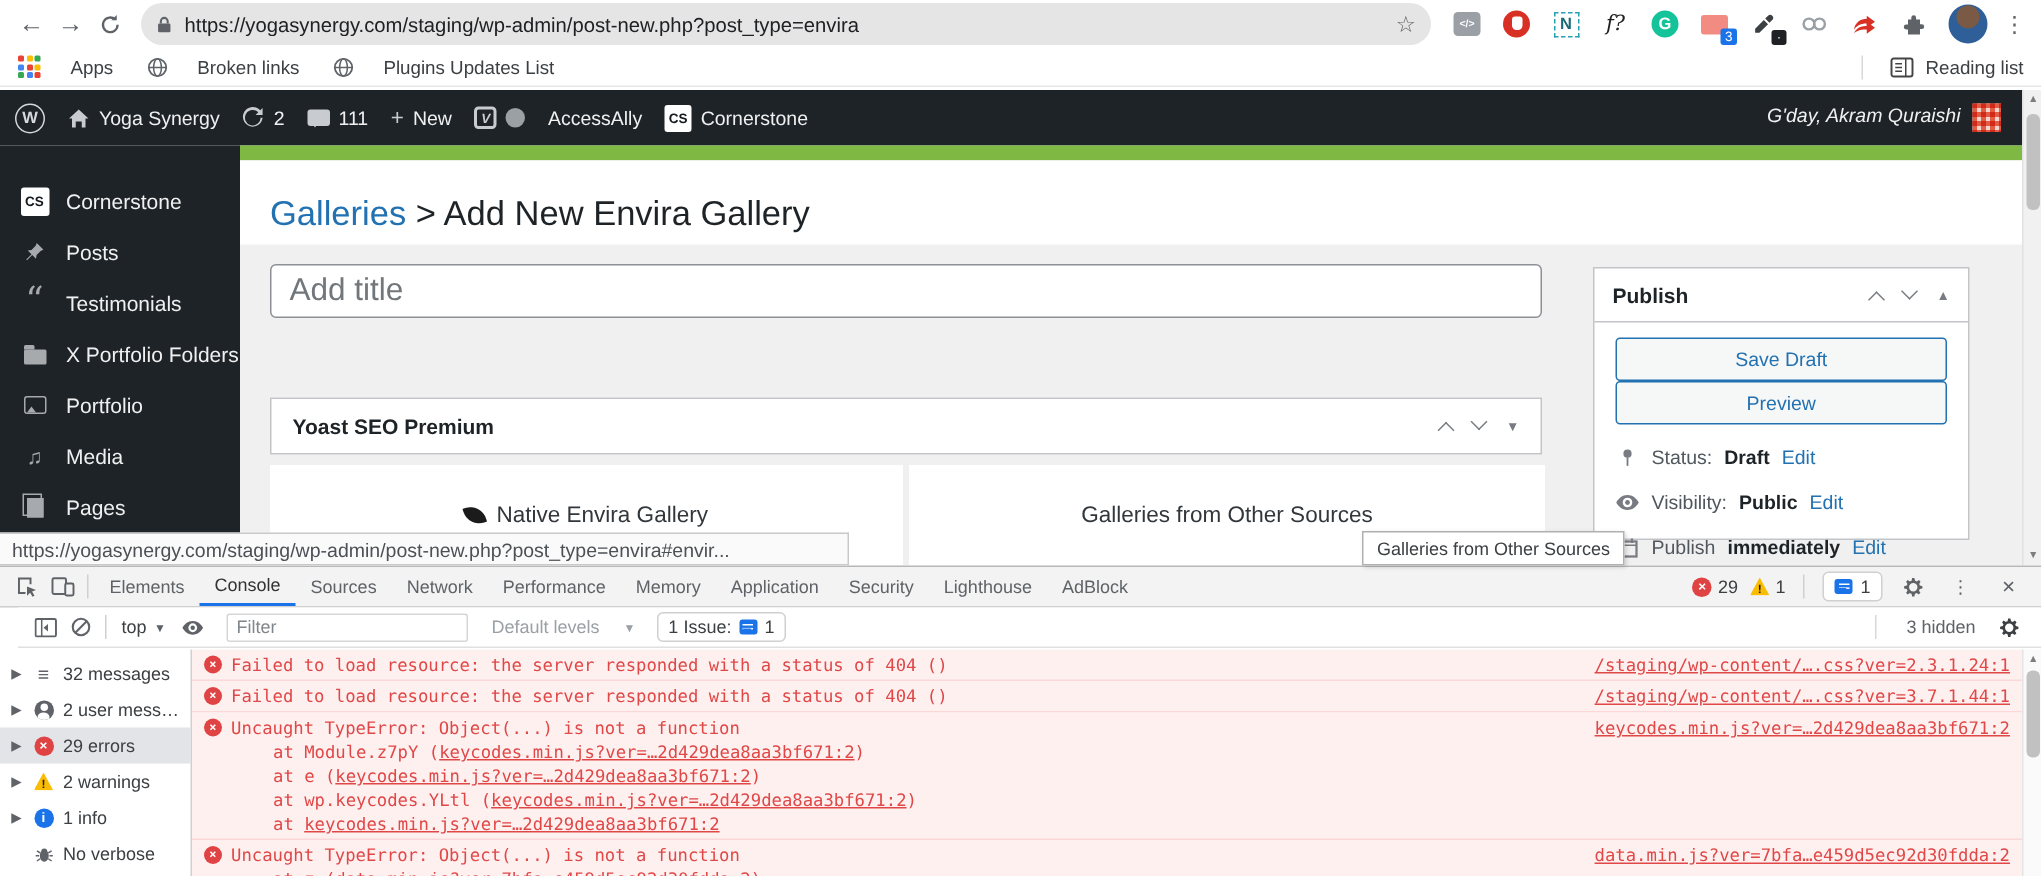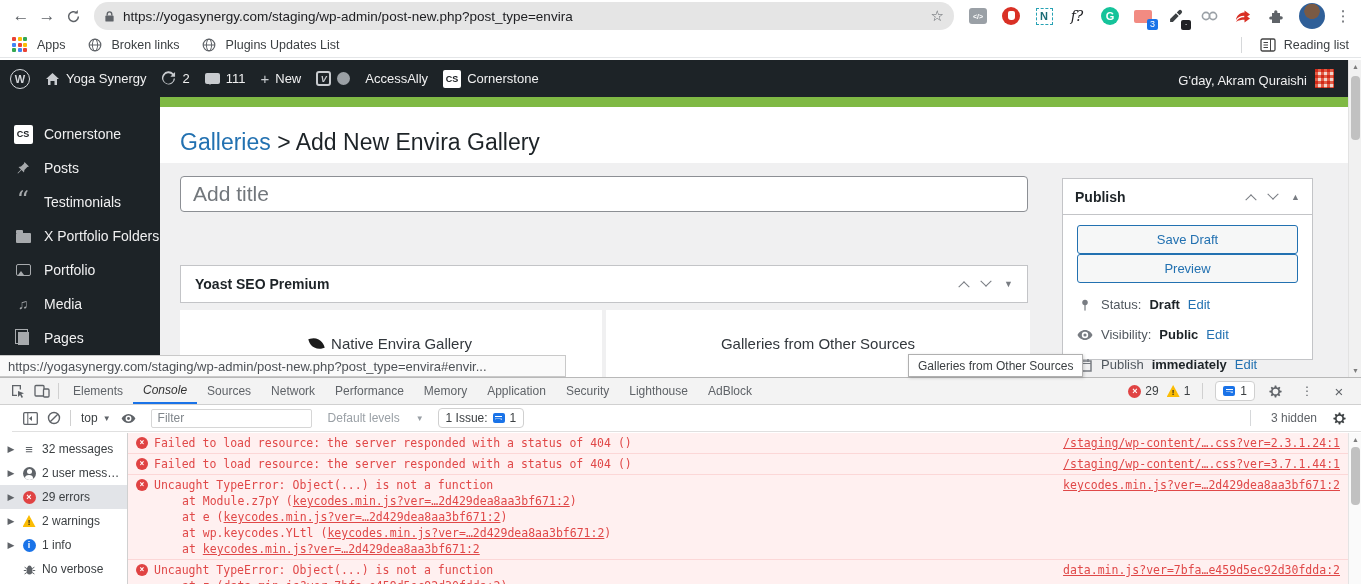--- a/index.html
+++ b/index.html
@@ -36,42 +36,42 @@
   .ext-cam { width:18px; height:13px; background:#f28b82; border-radius:2px; position:relative; }
   .ext-cam::after { content:""; position:absolute; right:-4px; top:3px;
     border:4px solid transparent; border-left:5px solid #f28b82; }
   .ext-chain { color:#9aa0a6; font-size:14px; }
   .avatar26 { width:26px; height:26px; border-radius:50%; margin-left:14px;
     background:radial-gradient(circle at 50% 32%, #7a5a44 0 34%, #2f5f98 36%); }
   .menu3 { margin-left:10px; color:#5f6368; font-size:15px; width:16px; text-align:center; }
 
   .c-bookmarks { position:absolute; top:32px; left:0; width:1361px; height:26px; background:#fff;
     border-bottom:1px solid #e4e6e8; display:flex; align-items:center; padding:0 12px; font-size:12.5px; color:#3c4043; }
-  .bm { display:flex; align-items:center; gap:10px; margin-right:22px; }
+  .bm { display:flex; align-items:center; gap:20px; margin-right:22px; }
   .appsgrid { display:grid; grid-template-columns:repeat(3,4px); grid-gap:1.5px; }
   .appsgrid i { width:4px; height:4px; border-radius:1px; display:block; }
   .rl-right { margin-left:auto; display:flex; align-items:center; gap:8px; }
   .vdiv { width:1px; height:16px; background:#d6d8da; margin-right:10px; }
 
   
   .adminbar { position:absolute; top:60px; left:0; width:1348px; height:37px; background:#1d2327;
     color:#f0f0f1; display:flex; align-items:center; font-size:13px; padding:0 10px; }
   .ab-item { display:flex; align-items:center; gap:6px; margin-right:15px; white-space:nowrap; }
   .wp-logo { width:20px; height:20px; border:1.8px solid #d5d8dc; border-radius:50%;
     color:#d5d8dc; font-size:11px; font-weight:bold; display:flex; align-items:center; justify-content:center; }
   .ab-ico { color:#c8cbcf; font-size:15px; line-height:1; }
   .bubble { width:15px; height:11px; background:#c8cbcf; border-radius:2px; position:relative; }
   .bubble::after { content:""; position:absolute; left:2px; bottom:-4px;
     border:3px solid transparent; border-top:4px solid #c8cbcf; }
   .yoast-ic { width:15px; height:15px; border:2px solid #c8cbcf; border-radius:3px; color:#c8cbcf;
     font-size:9px; font-style:italic; font-weight:bold; display:flex; align-items:center; justify-content:center; }
   .gray-dot { width:13px; height:13px; border-radius:50%; background:#9ba0a5; }
   .cs-badge { width:18px; height:18px; background:#fff; color:#14181c; border-radius:2px;
     font-size:9px; font-weight:bold; display:flex; align-items:center; justify-content:center; }
-  .ab-right { margin-left:auto; display:flex; align-items:flex-end; gap:8px; padding-right:4px; }
+  .ab-right { margin-left:auto; display:flex; align-items:flex-start; gap:8px; padding-right:4px;font-style:italic; }
   .identicon { width:19px; height:19px;
     background:repeating-linear-gradient(90deg,#e8664e 0 3px,#f8e9e4 3px 6px),
                repeating-linear-gradient(#e8664e 0 3px,#f8e9e4 3px 6px);
     background-blend-mode:multiply; }
 
   .wp-sidebar { position:absolute; top:97px; left:0; width:160px; height:280px; background:#1d2327;
     color:#f0f0f1; font-size:14px; padding-top:20px; }
   .sb-item { height:34px; display:flex; align-items:center; gap:10px; padding-left:12px; }
   .sb-ic { width:22px; display:flex; justify-content:center; align-items:center; color:#a7aaad; }
   .cs-badge2 { width:19px; height:19px; background:#fff; color:#14181c; border-radius:2px;
@@ -147,21 +147,21 @@
   .pg-down { position:absolute; bottom:0; }
 
   
   .devtools { position:absolute; top:377px; left:0; width:1361px; height:207px; background:#fff;
     border-top:1px solid #b8b8b8; font-size:12px; color:#3c4043; }
   .dt-tabbar { height:27px; background:#f3f3f3; border-bottom:1px solid #d0d0d0; display:flex;
     align-items:center; padding:0 6px; }
   .dt-icobtn { width:24px; height:24px; display:flex; align-items:center; justify-content:center; }
   .dt-sep { width:1px; height:16px; background:#d0d0d0; margin:0 4px; }
   .dt-tab { padding:0 10px; height:26px; display:flex; align-items:center; color:#5f6368; }
-  .dt-tab.active { color:#333; border-bottom:2px solid #1a73e8; font-weight:500;font-style:italic; }
+  .dt-tab.active { color:#333; border-bottom:2px solid #1a73e8; font-weight:500; }
   .dt-right { margin-left:auto; display:flex; align-items:center; gap:8px; padding-right:4px; }
   .errdot { width:13px; height:13px; border-radius:50%; background:#e04343; color:#fff; font-size:9px;
     display:flex; align-items:center; justify-content:center; font-weight:bold; }
   .warntri { width:13px; height:12px; background:#fbbc04; clip-path:polygon(50% 0,100% 100%,0 100%);
     color:#202124; font-size:8px; font-weight:bold; display:flex; align-items:flex-end; justify-content:center; }
   .chat { width:12px; height:10px; background:#1a73e8; border-radius:2px; position:relative; }
   .chat::after { content:""; position:absolute; bottom:-3px; left:2px;
     border:3px solid transparent; border-top:4px solid #1a73e8; }
   .chat::before { content:""; position:absolute; top:3px; left:2.5px; width:7px; height:1.3px;
     background:#fff; box-shadow:0 2.6px 0 #fff; }

